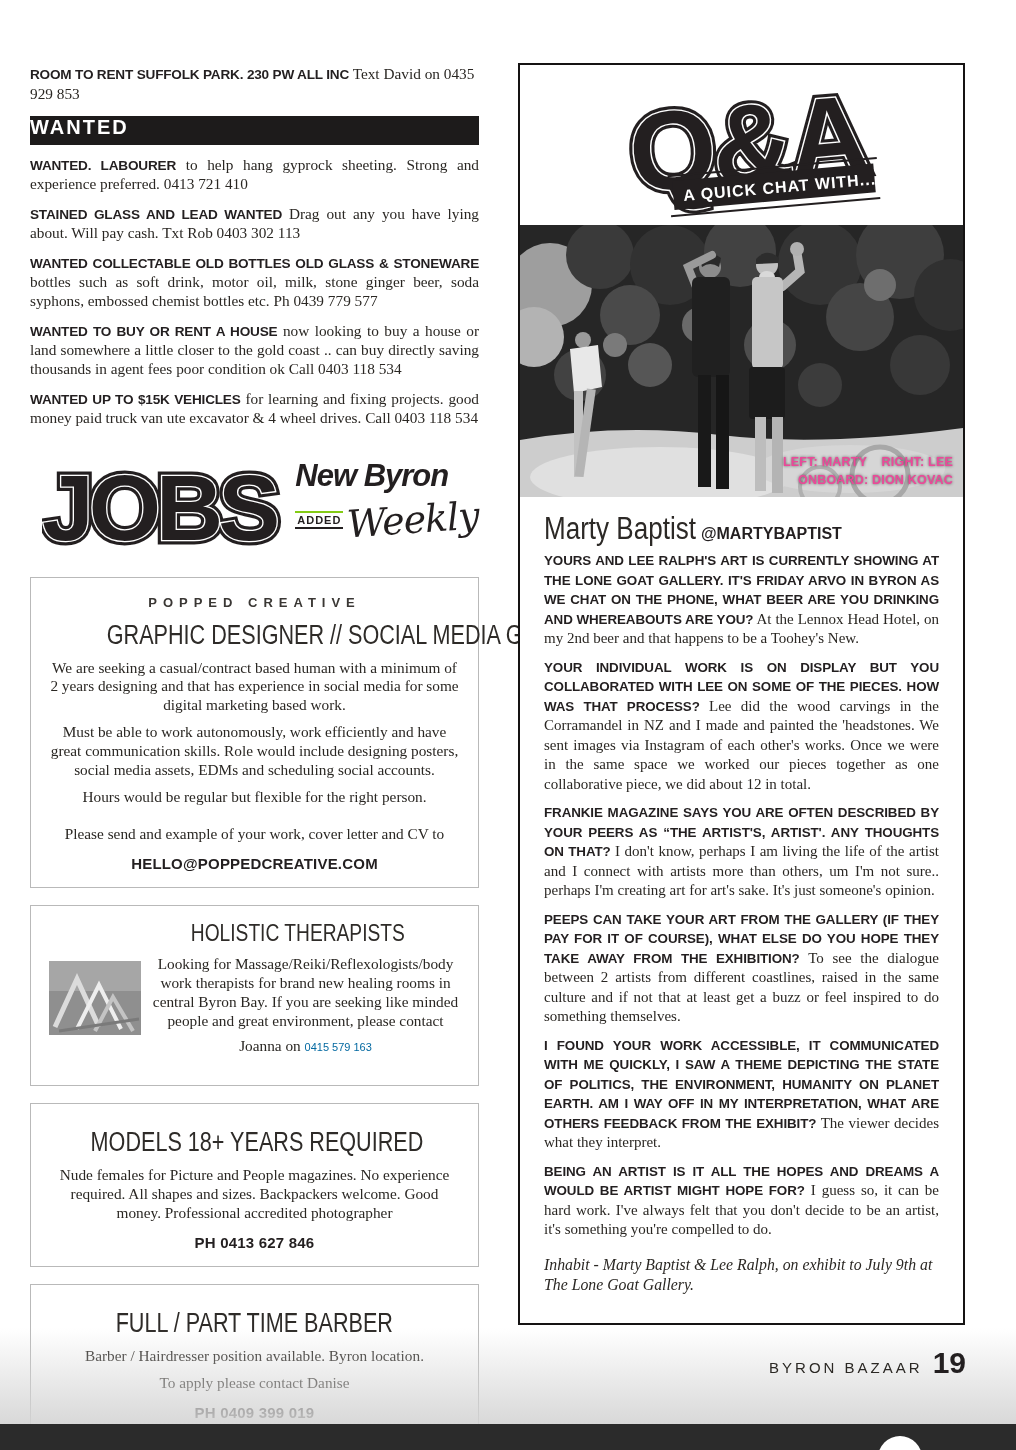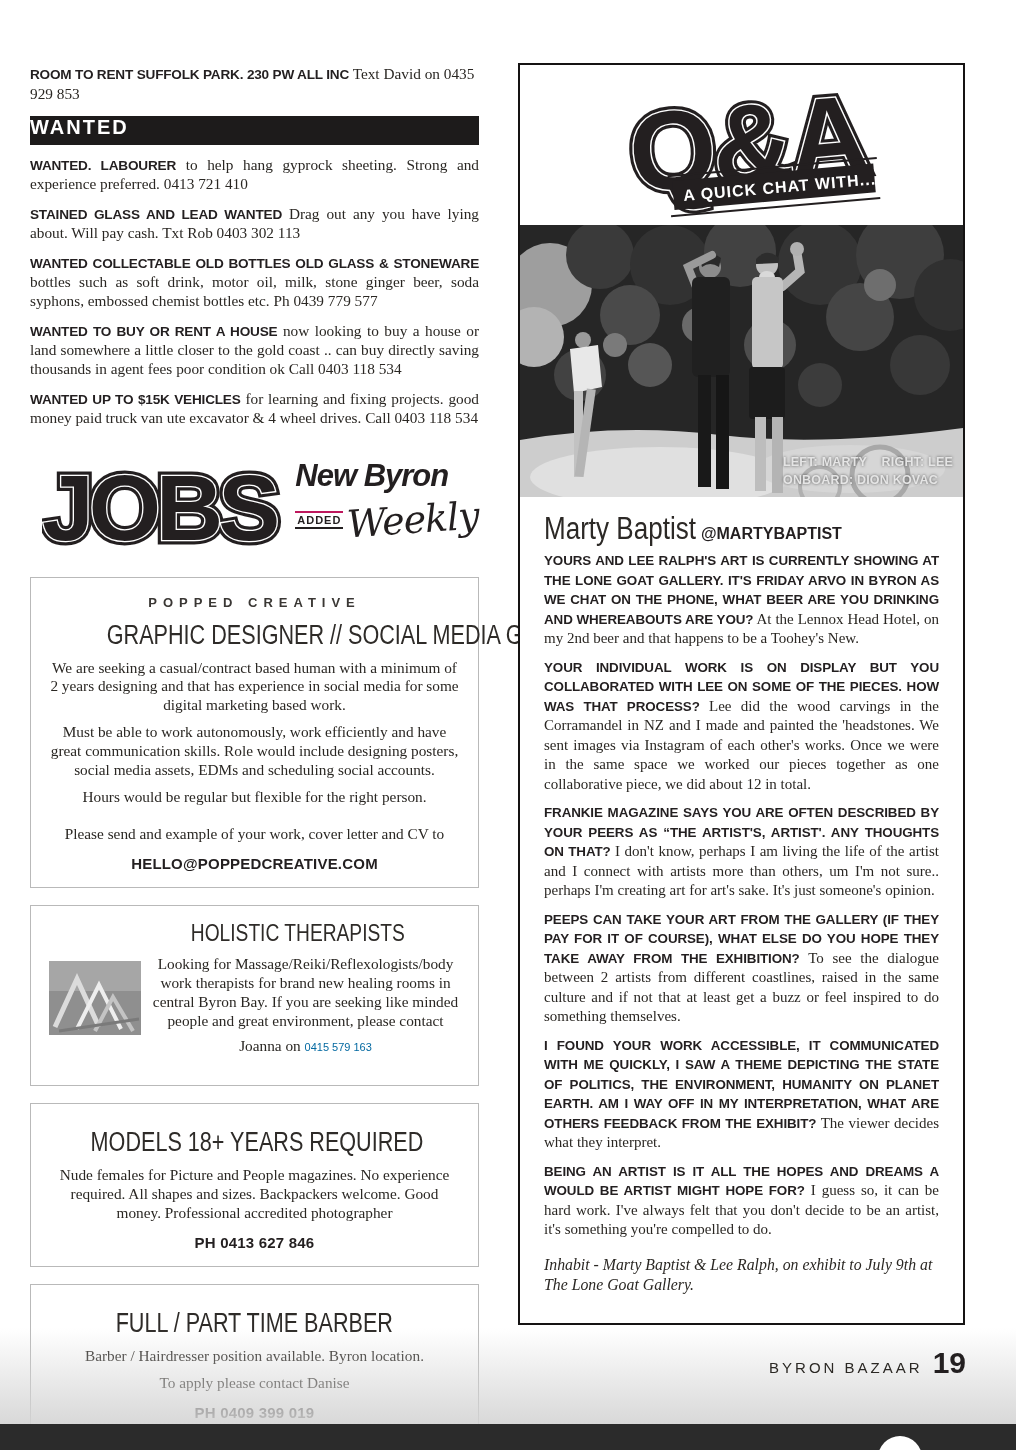--- a/index.html
+++ b/index.html
@@ -14,21 +14,21 @@
       font-family:"Liberation Sans",sans-serif;font-weight:700;font-size:20px;letter-spacing:2px;padding:0 0 6px;}
   .ad-para{margin:11px 0 0;font-size:15.3px;line-height:1.24;text-align:justify;}
 
   
   .jobs-row{display:flex;align-items:center;margin:16px 0 0 12px;height:116px;}
   .jobs-tags{margin-left:10px;display:flex;flex-direction:column;align-items:flex-start;margin-top:-4px;}
   .jobs-newjobs{font-family:"Liberation Sans",sans-serif;font-weight:700;font-style:italic;font-size:31px;
       letter-spacing:-1px;color:#231f20;}
   .jobs-line2{display:flex;align-items:center;margin-top:4px;}
   .jobs-added{font-family:"Liberation Sans",sans-serif;font-weight:700;font-size:11px;letter-spacing:1px;
-      color:#231f20;border-top:2px solid #be185d;border-bottom:2px solid #231f20;padding:1px 2px;}
+      color:#231f20;border-top:2px solid #84cc16;border-bottom:2px solid #231f20;padding:1px 2px;}
   .jobs-weekly{font-family:"DejaVu Serif",serif;font-style:italic;font-size:38px;color:#231f20;
       margin-left:4px;transform:rotate(-4deg);display:inline-block;letter-spacing:-1px;}
 
   
   .ad-box{border:1px solid #b9b9b9;margin-top:17px;padding:13px 18px 15px;text-align:center;}
   .box-brand{font-family:"Liberation Sans",sans-serif;font-weight:700;font-size:13px;letter-spacing:6px;
       color:#3a3734;margin-top:4px;}
   .box-title{margin-top:10px;font-family:"Liberation Sans",sans-serif;font-weight:400;font-size:27px;color:#2e2b28;}
   .cond{display:inline-block;transform:scaleX(0.8);transform-origin:center;white-space:nowrap;}
   .box-para{margin:8px 0 0;font-size:15.3px;line-height:1.24;}
@@ -39,21 +39,21 @@
   .holistic-text{flex:1;margin-left:10px;}
   .contact-line{margin-top:6px;font-size:15.3px;}
   .phone-inline{font-family:"Liberation Sans",sans-serif;font-weight:400;font-size:11px;color:#0369a1;}
 
   
   .qa-box{position:absolute;left:518px;top:63px;width:447px;min-height:1262px;
       border:2px solid #151313;background:#fff;box-sizing:border-box;}
   .qa-logo-area{height:160px;position:relative;overflow:hidden;}
   .qa-photo{height:272px;position:relative;background:#262626;overflow:hidden;}
   .qa-photo svg{display:block;}
-  .photo-caption{position:absolute;right:10px;bottom:8px;color:#e5e5e5;text-align:left;
+  .photo-caption{position:absolute;right:10px;bottom:8px;color:#ec4899;text-align:right;
       font-family:"Liberation Sans",sans-serif;font-weight:700;font-size:12.5px;line-height:1.4;
       letter-spacing:0.2px;white-space:pre;text-shadow:0 0 3px rgba(0,0,0,0.6);}
   .qa-content{padding:12px 24px 18px;}
   .interview-head{margin-top:2px;}
   .interview-name{display:inline-block;font-family:"Liberation Sans",sans-serif;font-weight:400;font-size:31px;
       color:#2c2926;transform:scaleX(0.84);transform-origin:left center;margin-right:-28px;}
   .interview-handle{font-family:"Liberation Sans",sans-serif;font-weight:700;font-size:16px;color:#231f20;}
   .qa-item{margin:9px 0 0;font-size:15px;line-height:1.3;text-align:justify;}
   .q{font-family:"Liberation Sans",sans-serif;font-weight:700;font-size:13.4px;letter-spacing:-0.1px;color:#231f20;}
   .closing{margin:15px 0 0;font-style:italic;font-size:15.8px;line-height:1.3;}

